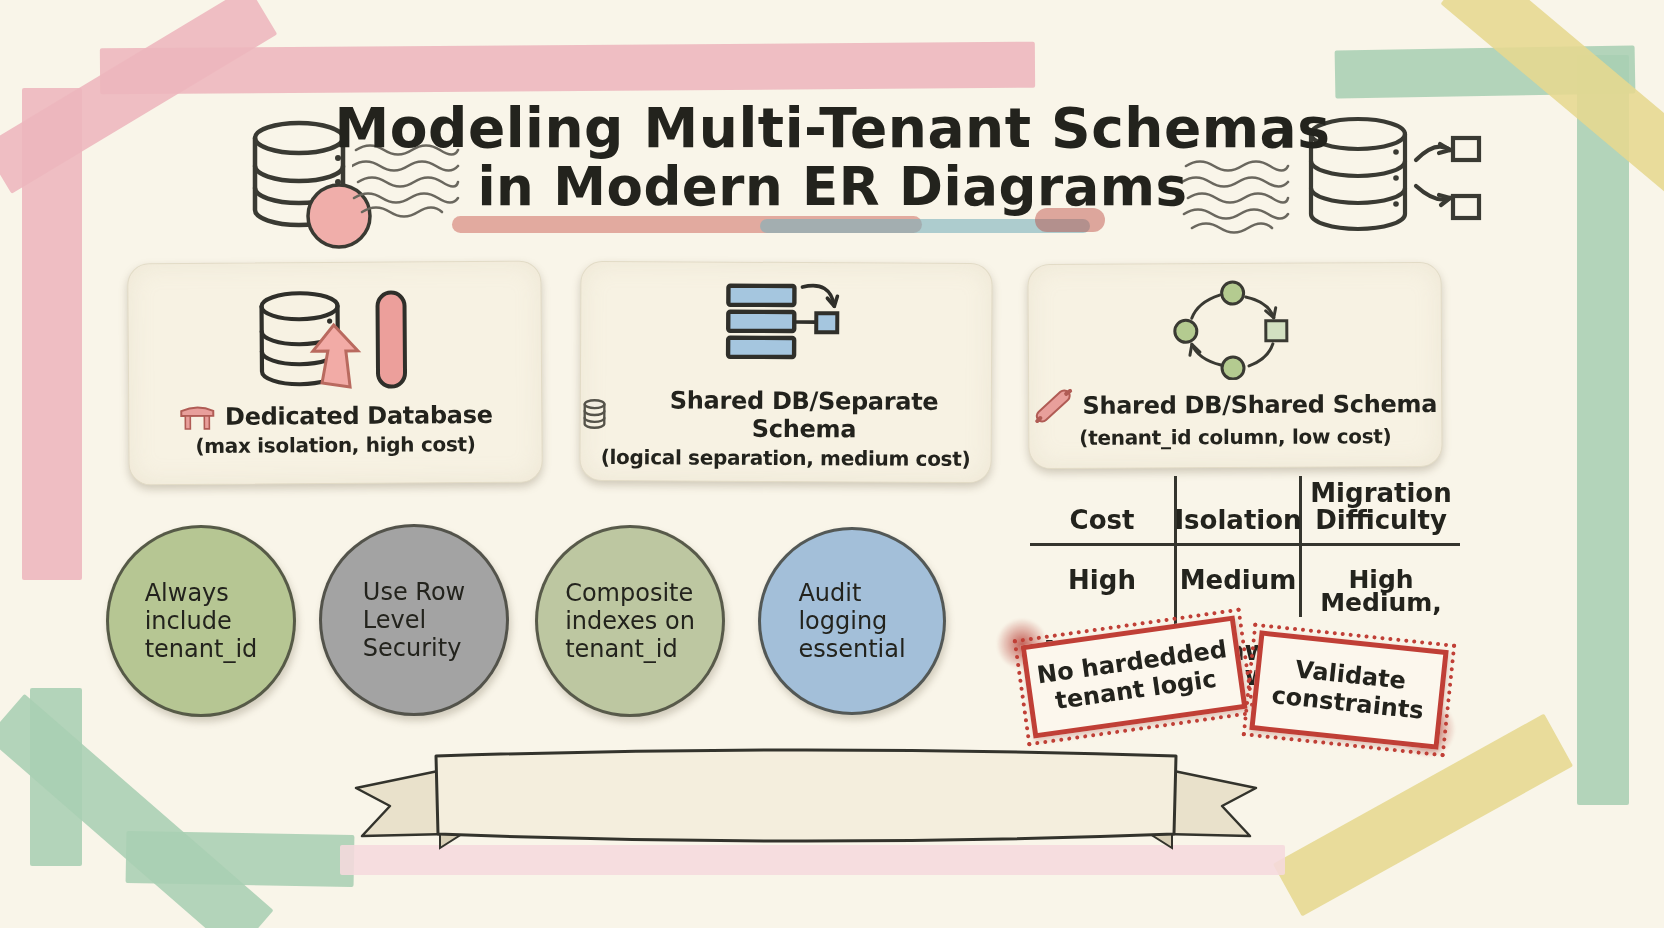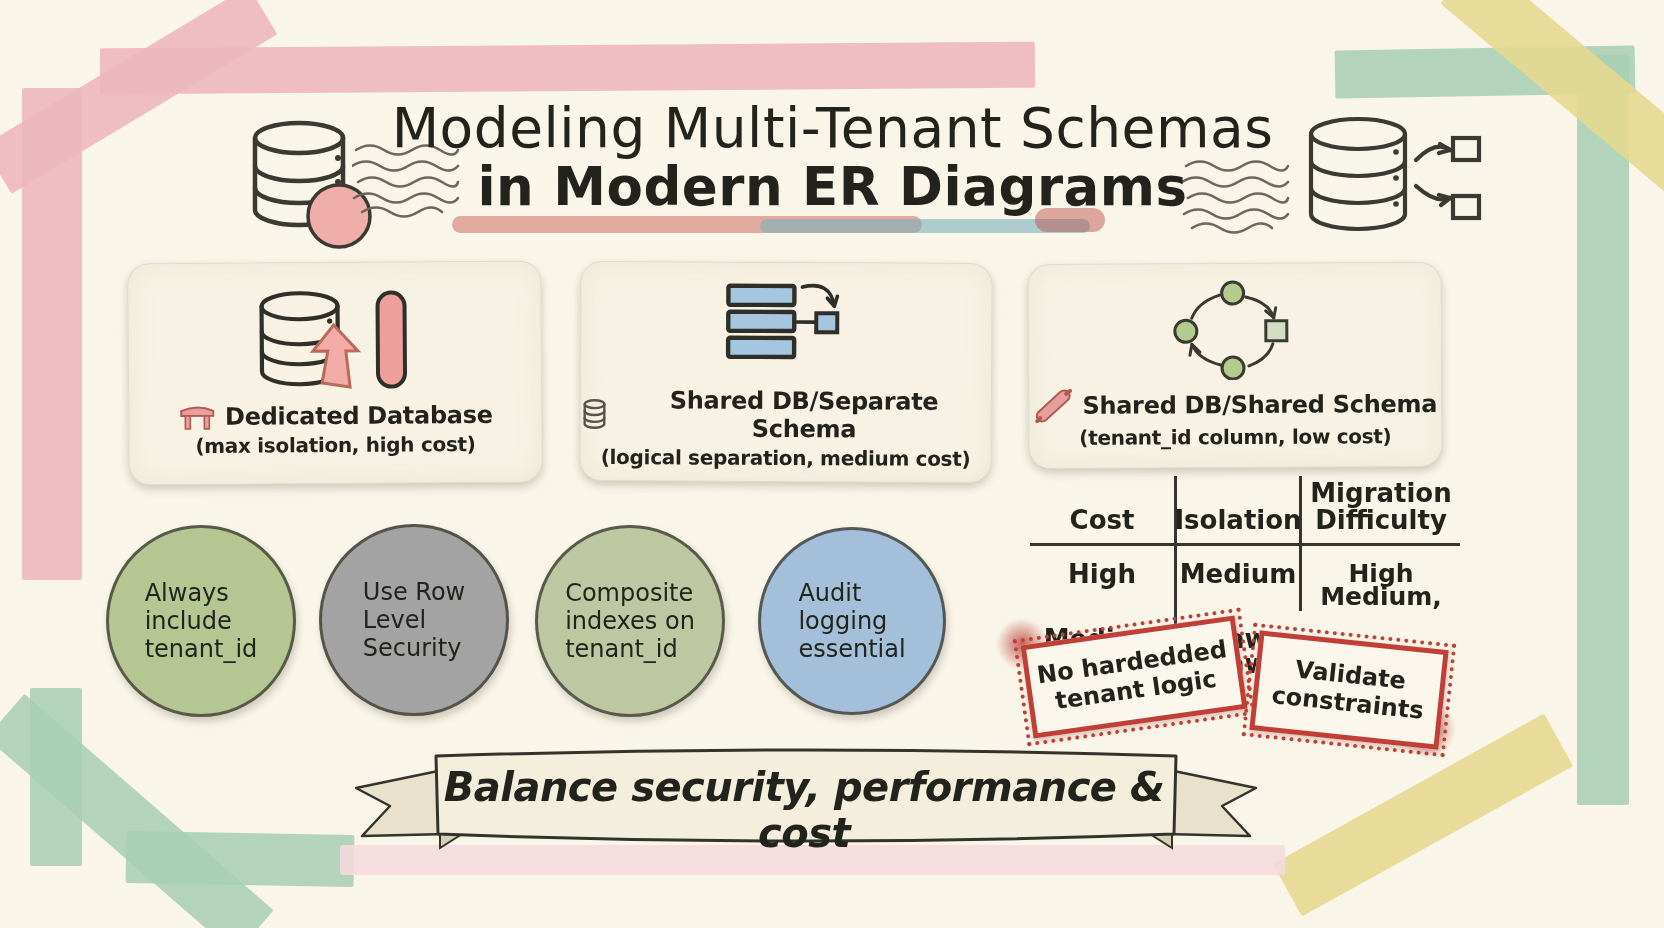--- a/index.html
+++ b/index.html
@@ -21,21 +21,21 @@
   .t-left-green{left:30px; top:688px; width:52px; height:178px;}
   .t-right-green{left:1577px; top:55px; width:52px; height:750px;}
   .t-bot-green{left:126px; top:833px; width:228px; height:52px; transform:rotate(1deg);}
   .t-bot-pink{left:340px; top:845px; width:945px; height:30px; z-index:1;}
   .t-diag-tl{left:-25px; top:62px; width:310px; height:56px; transform:rotate(-31deg);}
   .t-diag-tr{left:1420px; top:60px; width:340px; height:60px; transform:rotate(40deg);}
   .t-diag-bl{left:-35px; top:795px; width:330px; height:58px; transform:rotate(41deg);}
   .t-diag-br{left:1268px; top:785px; width:310px; height:60px; transform:rotate(-29deg);}
   
   .title{position:absolute; left:330px; top:100px; width:1005px; text-align:center; z-index:3;}
-  .title .l1{font-size:55px; font-weight:normal; letter-spacing:.5px; line-height:1.05;}
+  .title .l1{font-size:55px; font-weight:bold; letter-spacing:.5px; line-height:1.05;}
   .title .l2{font-size:53px; font-weight:bold; letter-spacing:.5px; line-height:1.08;}
   .underline{position:absolute; border-radius:9px;}
   .u-red{left:452px; top:216px; width:470px; height:17px; background:rgba(203,96,86,.5);}
   .u-teal{left:760px; top:219px; width:330px; height:14px; background:rgba(122,177,188,.6);}
   .u-dark{left:1035px; top:208px; width:70px; height:24px; background:rgba(186,72,62,.45); border-radius:12px;}
   .tic{position:absolute; z-index:2;}
   
   .card{
     position:absolute; background:#f7f2e3; border:1px solid #e2dbc6; border-radius:22px;
     box-shadow:0 4px 9px rgba(125,112,88,.33), inset 0 0 25px rgba(210,198,170,.25);
@@ -47,21 +47,21 @@
   .card3{left:1028px; top:263px; width:412px; height:203px; transform:rotate(-.3deg);}
   .card .icon-zone{height:102px; display:flex; align-items:center; justify-content:center; margin-bottom:10px;}
   .card3 .icon-zone{height:96px;}
   .card-title-row{display:flex; align-items:center; justify-content:center; gap:9px; font-size:24px; font-weight:bold; letter-spacing:-.3px;}
   .card-subtitle{font-size:20px; font-weight:bold; letter-spacing:-.3px; margin-top:3px;}
   
   .cmp-table{position:absolute; left:1030px; top:476px; width:430px; z-index:2;}
   .trow{display:grid; grid-template-columns:147px 125px 158px;}
   .cell{text-align:center; font-weight:bold;}
   .th{font-size:26px; line-height:1.05; padding:4px 0 8px 0; border-bottom:3px solid #35352e; display:flex; align-items:flex-end; justify-content:center; white-space:pre-line;}
-  .td{font-size:26px; padding:16px 0 2px 0; white-space:pre-wrap; line-height:.95;}
+  .td{font-size:26px; padding:22px 0 2px 0; white-space:pre-wrap; line-height:.95;}
   .td.small2{font-size:25px;}
   .cb1{border-right:3px solid #35352e;}
   .cb2{border-right:3px solid #35352e;}
   
   .bubble{
     position:absolute; width:184px; height:186px; border-radius:50%;
     border:3px solid rgba(62,62,52,.8);
     display:flex; align-items:center; justify-content:center; text-align:left;
     font-size:24px; font-weight:normal; line-height:1.18; white-space:pre-line;
     box-shadow:2px 5px 7px rgba(120,108,85,.3); z-index:2;
@@ -284,16 +284,15 @@
 constraints</div>
 
   <div class="banner">
     <svg width="916" height="128" viewBox="0 0 916 128">
       <polygon points="95,30 8,48 42,66 14,96 100,94" fill="#e9e1cb" stroke="#33332c" stroke-width="2.5" stroke-linejoin="round"></polygon>
       <polygon points="821,30 908,48 874,66 902,96 816,94" fill="#e9e1cb" stroke="#33332c" stroke-width="2.5" stroke-linejoin="round"></polygon>
       <polygon points="92,90 114,94 92,108" fill="#d8cfb6" stroke="#33332c" stroke-width="2"></polygon>
       <polygon points="824,90 802,94 824,108" fill="#d8cfb6" stroke="#33332c" stroke-width="2"></polygon>
       <path d="M88 16 Q458 4 828 16 L826 94 Q458 108 90 94 Z" fill="#f4eedd" stroke="#33332c" stroke-width="3" stroke-linejoin="round"></path>
     </svg>
-    <div class="banner-text">Balance security, performance &amp; cost</div>
   </div>
 
 </div>
 
 </body></html>

